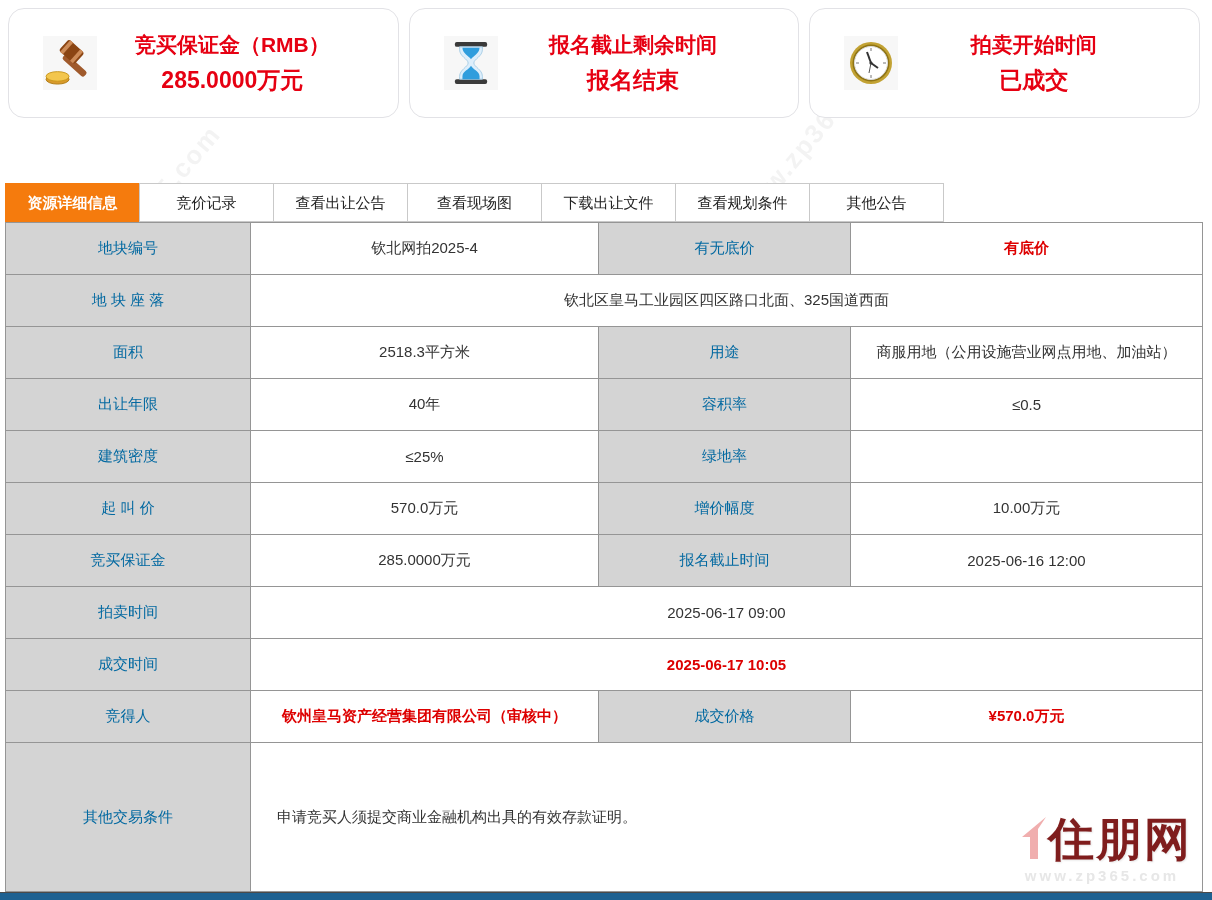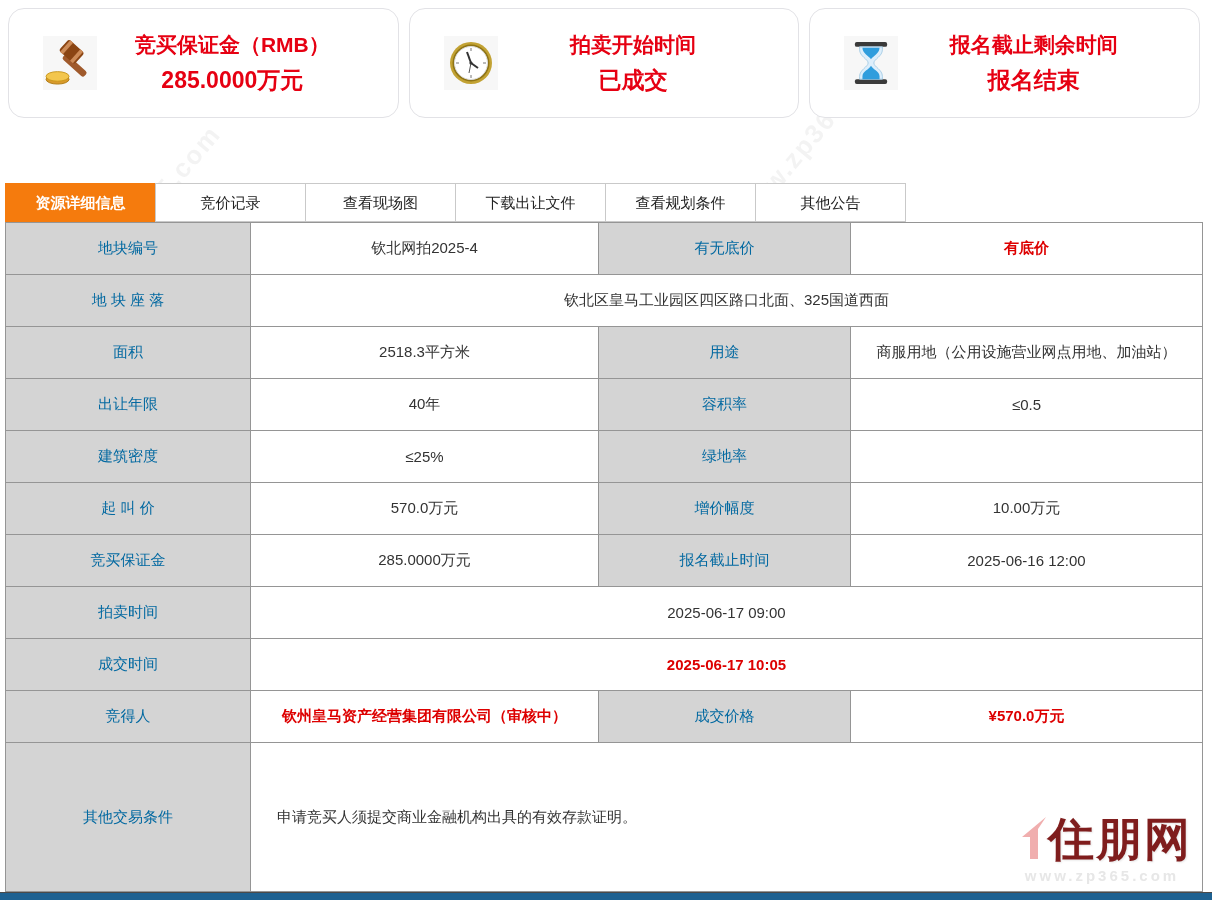--- a/index.html
+++ b/index.html
@@ -22,21 +22,21 @@
     width: 54px; height: 54px; background: #f7f7f7; display: flex; align-items: center; justify-content: center;
     flex: 0 0 54px;
   }
   .card .ctext { flex: 1; text-align: center; color: #e60012; font-weight: bold; padding-right: 30px; }
   .card .ctitle { font-size: 21px; line-height: 30px; }
   .card .cvalue { font-size: 23px; line-height: 32px; margin-top: 4px; }
 
   
   .tabs { position: absolute; top: 183px; left: 5px; display: flex; }
   .tab {
-    width: 151px; height: 39px; line-height: 37px; text-align: center; font-size: 15px;
+    width: 135px; height: 39px; line-height: 37px; text-align: center; font-size: 15px;
     background: #ffffff; border: 1px solid #c9c9c9; margin-left: -1px; color: #222; cursor: pointer;
     white-space: nowrap;
   }
   .tab:first-child { margin-left: 0; }
   .tab.active { background: #f57b0d; border-color: #f57b0d; color: #fff; font-weight: bold; }
 
   
   table.detail {
     position: absolute; top: 222px; left: 5px; width: 1197px;
     border-collapse: collapse; table-layout: fixed; font-size: 15px;
@@ -80,20 +80,36 @@
         <g transform="rotate(42 27 13)">
           <rect x="16" y="4" width="22" height="16" rx="3" fill="#8b4513"></rect>
           <rect x="18" y="4" width="4" height="16" fill="#cd8b57"></rect>
           <rect x="32" y="4" width="4" height="16" fill="#cd8b57"></rect>
         </g>
       </svg>
     </div>
     <div class="ctext">
       <div class="ctitle">竞买保证金（RMB）</div>
       <div class="cvalue">285.0000万元</div>
+    </div>
+  </div>
+
+  <div class="card">
+    <div class="iconbox">
+      <svg width="38" height="44" viewBox="0 0 40 46">
+        <rect x="3" y="1" width="34" height="5" rx="2" fill="#3a3a3a"></rect>
+        <rect x="3" y="40" width="34" height="5" rx="2" fill="#3a3a3a"></rect>
+        <path d="M8 6 h24 v3 c0 7 -9 10 -9 14 s9 7 9 14 v3 H8 v-3 c0-7 9-10 9-14 s-9-7-9-14 z" fill="#ddeefb" stroke="#a8cde6" stroke-width="1"></path>
+        <path d="M11 7 h18 c0 6 -7 9 -9 12 c-2-3 -9-6 -9-12 z" fill="#2f9ddd"></path>
+        <path d="M20 26 c2 4 9 6 9 11 v3 H11 v-3 c0-5 7-7 9-11 z" fill="#2f9ddd"></path>
+      </svg>
+    </div>
+    <div class="ctext">
+      <div class="ctitle">报名截止剩余时间</div>
+      <div class="cvalue">报名结束</div>
     </div>
   </div>
 
   <div class="card">
     <div class="iconbox">
       <svg width="44" height="44" viewBox="0 0 44 44">
         <circle cx="22" cy="22" r="21" fill="#c2a233"></circle>
         <circle cx="22" cy="22" r="18.5" fill="#8f7415"></circle>
         <circle cx="22" cy="22" r="16.5" fill="#ffffff" stroke="#dddddd" stroke-width="1"></circle>
         <g stroke="#777" stroke-width="1">
@@ -107,41 +123,26 @@
         <line x1="22" y1="22" x2="20" y2="32" stroke="#555" stroke-width="1"></line>
         <circle cx="22" cy="22" r="1.6" fill="#333"></circle>
       </svg>
     </div>
     <div class="ctext">
       <div class="ctitle">拍卖开始时间</div>
       <div class="cvalue">已成交</div>
     </div>
   </div>
 
-  <div class="card">
-    <div class="iconbox">
-      <svg width="38" height="44" viewBox="0 0 40 46">
-        <rect x="3" y="1" width="34" height="5" rx="2" fill="#3a3a3a"></rect>
-        <rect x="3" y="40" width="34" height="5" rx="2" fill="#3a3a3a"></rect>
-        <path d="M8 6 h24 v3 c0 7 -9 10 -9 14 s9 7 9 14 v3 H8 v-3 c0-7 9-10 9-14 s-9-7-9-14 z" fill="#ddeefb" stroke="#a8cde6" stroke-width="1"></path>
-        <path d="M11 7 h18 c0 6 -7 9 -9 12 c-2-3 -9-6 -9-12 z" fill="#2f9ddd"></path>
-        <path d="M20 26 c2 4 9 6 9 11 v3 H11 v-3 c0-5 7-7 9-11 z" fill="#2f9ddd"></path>
-      </svg>
-    </div>
-    <div class="ctext">
-      <div class="ctitle">报名截止剩余时间</div>
-      <div class="cvalue">报名结束</div>
-    </div>
-  </div>
-
 </div>
 
 <div class="tabs">
   <div class="tab active">资源详细信息</div>
   <div class="tab">竞价记录</div>
+  <div class="tab">查看出让公告</div>
   <div class="tab">查看现场图</div>
   <div class="tab">下载出让文件</div>
   <div class="tab">查看规划条件</div>
   <div class="tab">其他公告</div>
 </div>
 
 <table class="detail">
   <colgroup>
     <col style="width:245px">
       <col style="width:348px">

